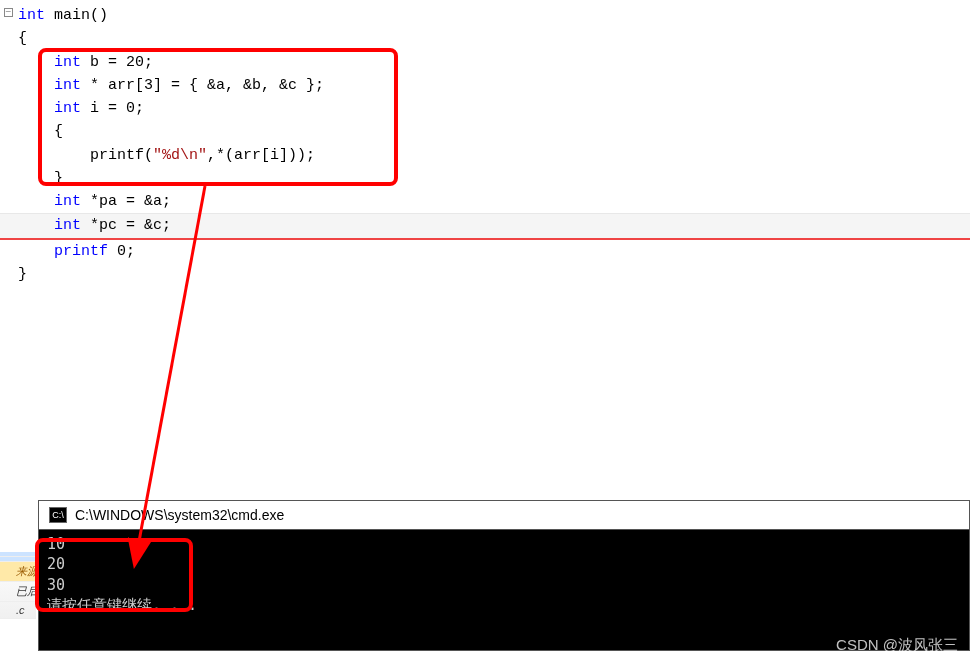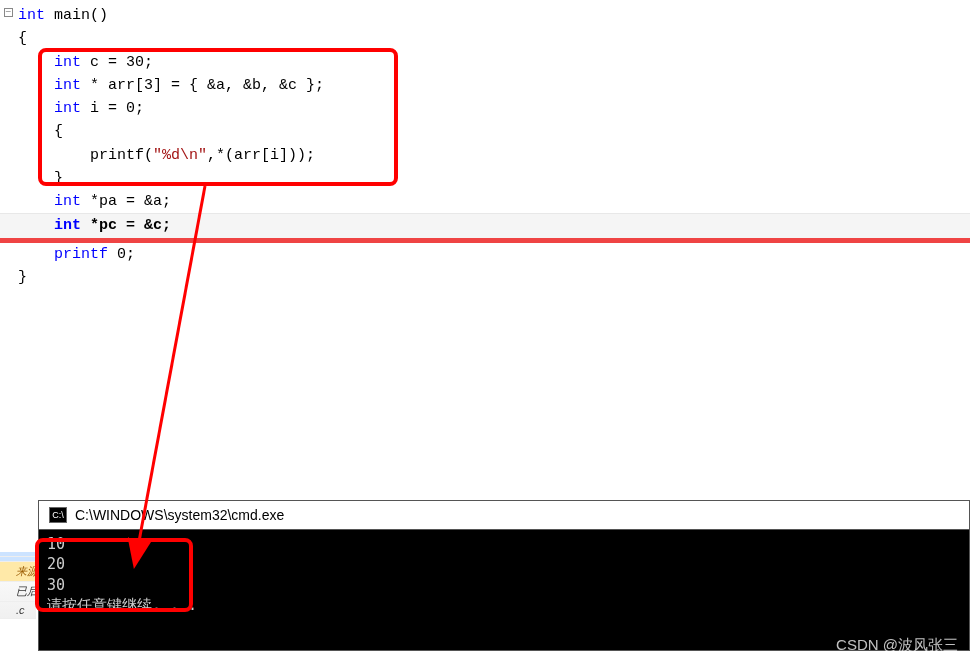--- a/index.html
+++ b/index.html
@@ -41,22 +41,21 @@
       line-height: 7px;
       font-size: 10px;
       text-align: center;
       vertical-align: middle;
     }
     .kw { color: #0000ff; margin-top: 27px; }
     .str { color: #a31515; }
     .highlight-line {
       background: #f5f5f5;
       border-top: 1px solid #e8e8e8;
-      border-bottom: 5px solid #ef4444;
-      font-weight: bold;
+      border-bottom: 2px solid #ef4444;
     }
     .red-box {
       position: absolute;
       border: 4px solid #ff0000;
       border-radius: 8px;
       pointer-events: none;
     }
     .red-box-1 {
       left: 38px;
       top: 48px;
@@ -142,21 +141,21 @@
       pointer-events: none;
       margin-top: 40px;
     }
   </style>
 </head>
 <body>
 
 <div class="code-area">
   <div class="line"><span class="gutter"><span class="gutter-box">−</span></span><span class="kw">int</span><span> main()</span></div>
   <div class="line"><span>{</span></div>
-  <div class="line"><span class="kw">    int</span><span> c = </span><span>30</span><span>;</span></div>
+  <div class="line"><span class="kw">    int</span><span> b = </span><span>20</span><span>;</span></div>
   <div class="line"><span></span></div>
   <div class="line"><span class="kw">    int</span><span> * arr[</span><span>3</span><span>] = { &amp;a, &amp;b, &amp;c };</span></div>
   <div class="line"><span class="kw">    int</span><span> i = </span><span>0</span><span>;</span></div>
   <div class="line"><span>    {</span></div>
   <div class="line"><span>        printf(</span><span class="str">"%d\n"</span><span>,*(arr[i]));</span></div>
   <div class="line"><span>    }</span></div>
   <div class="line"><span></span></div>
   <div class="line"><span class="kw">    int</span><span> *pa = &amp;a;</span></div>
   <div class="line highlight-line"><span class="kw">    int</span><span> *pc = &amp;c;</span></div>
   <div class="line"><span></span></div>

